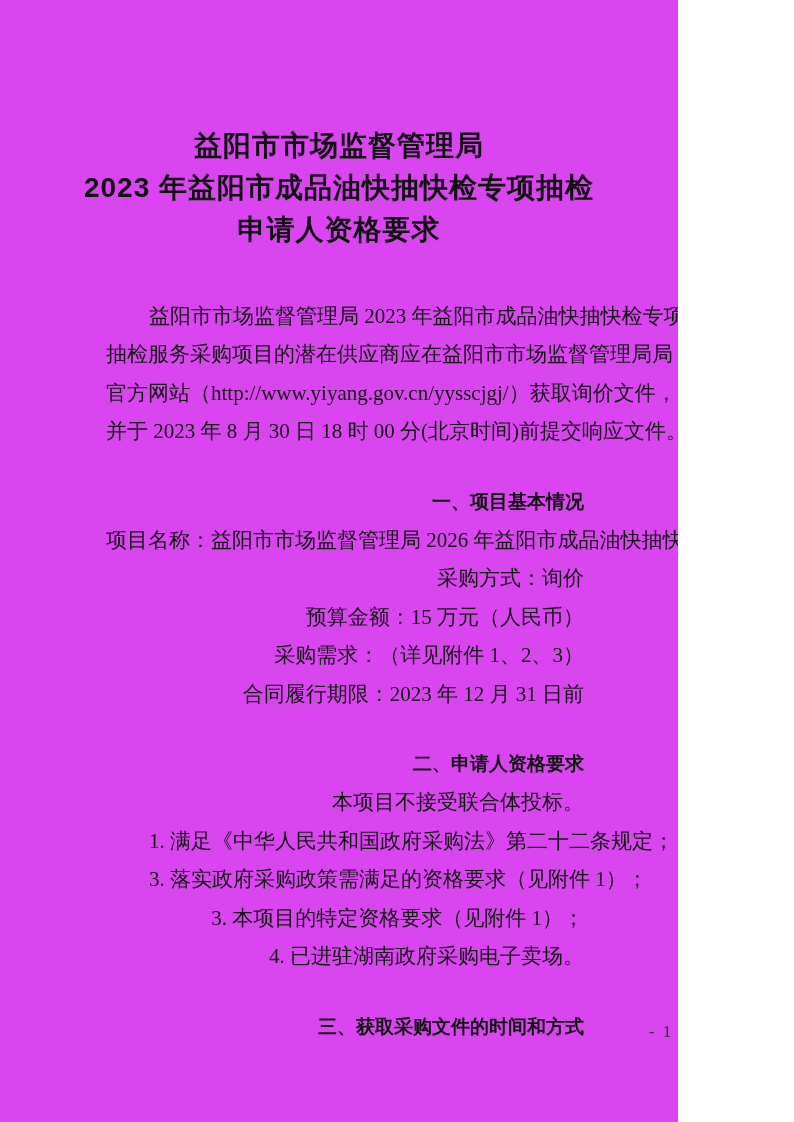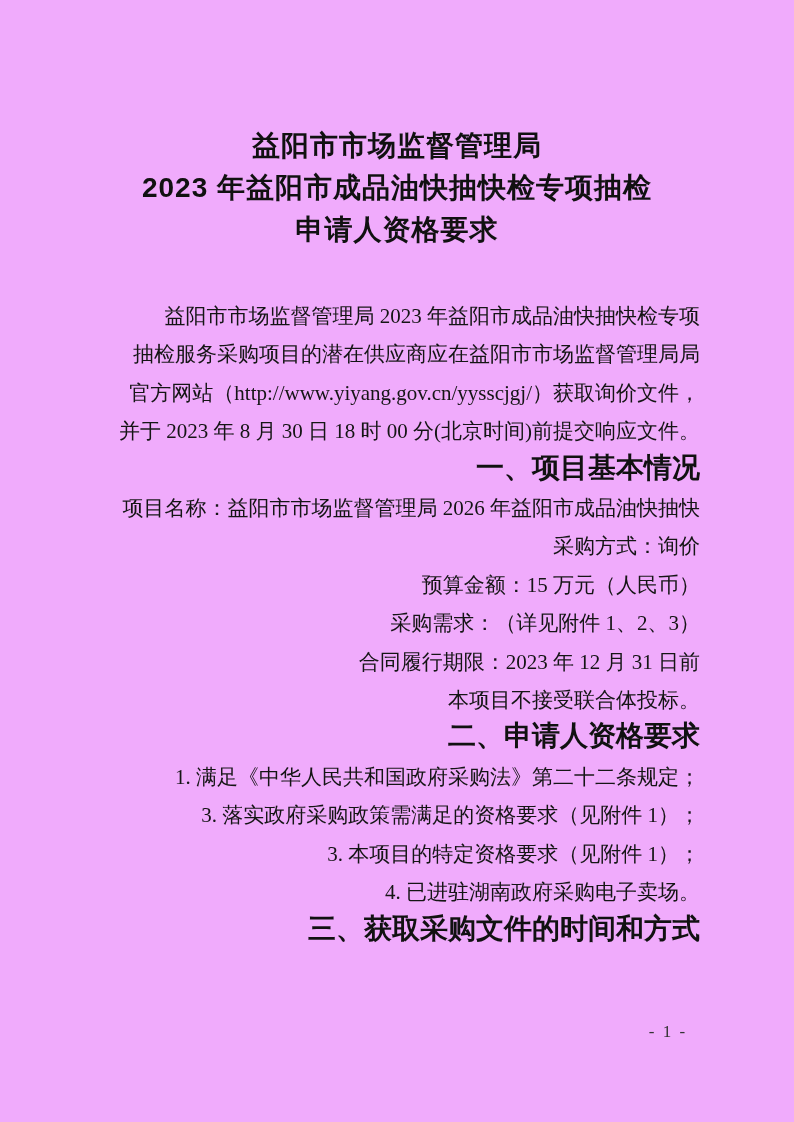--- a/index.html
+++ b/index.html
@@ -1,21 +1,21 @@
 <!DOCTYPE html>
 <html><head>
 <meta charset="utf-8">
 <style>
   * { margin: 0; padding: 0; box-sizing: border-box; }
   html, body { background: #ffffff; }
   .page {
     position: relative;
-    width: 794px;
+    width: 678px;
     height: 1122px;
-    background: #f0abfc;
+    background: #d946ef;
     overflow: hidden;
     color: #151515;
   }
   .title-block {
     padding-top: 125px;
     text-align: center;
     font-family: "Liberation Sans", "DejaVu Sans", sans-serif;
     font-weight: 700;
     font-size: 28px;
     line-height: 42px;
@@ -26,24 +26,25 @@
     margin: 46px 94px 0 106px;
     font-family: "Liberation Serif", "DejaVu Serif", serif;
     font-size: 21px;
     line-height: 38.4px;
     color: #151515;
   }
   .doc-body .line { white-space: nowrap; text-align: right; }
   .doc-body .indent { padding-left: 43px; }
   .doc-body .heading {
     padding-left: 43px;
-    font-family: Liberation Mono, monospace;
+    font-family: Liberation Serif, serif;
     font-weight: 700;
-    font-size: 28px;
+    font-size: 19px;
     color: #111111;
+    margin-top: 32px;
   }
   .footer-pagenum {
     position: absolute;
     top: 1022px;
     left: 622px;
     width: 92px;
     text-align: center;
     font-family: "Liberation Serif", "DejaVu Serif", serif;
     font-size: 17px;
     color: #333333;
@@ -65,22 +66,22 @@
       <div class="line indent">益阳市市场监督管理局 2023 年益阳市成品油快抽快检专项</div>
       <div class="line plain">抽检服务采购项目的潜在供应商应在益阳市市场监督管理局局</div>
       <div class="line plain">官方网站（http://www.yiyang.gov.cn/yysscjgj/）获取询价文件，</div>
       <div class="line plain">并于 2023 年 8 月 30 日 18 时 00 分(北京时间)前提交响应文件。</div>
       <div class="line heading">一、项目基本情况</div>
       <div class="line plain">项目名称：益阳市市场监督管理局 2026 年益阳市成品油快抽快</div>
       <div class="line indent">采购方式：询价</div>
       <div class="line indent">预算金额：15 万元（人民币）</div>
       <div class="line indent">采购需求：（详见附件 1、2、3）</div>
       <div class="line indent">合同履行期限：2023 年 12 月 31 日前</div>
+      <div class="line heading">二、申请人资格要求</div>
       <div class="line indent">本项目不接受联合体投标。</div>
-      <div class="line heading">二、申请人资格要求</div>
       <div class="line indent">1. 满足《中华人民共和国政府采购法》第二十二条规定；</div>
       <div class="line indent">3. 落实政府采购政策需满足的资格要求（见附件 1）；</div>
       <div class="line indent">3. 本项目的特定资格要求（见附件 1）；</div>
       <div class="line indent">4. 已进驻湖南政府采购电子卖场。</div>
       <div class="line heading">三、获取采购文件的时间和方式</div>
     </div>
 
   <div class="footer-pagenum">- 1 -</div>
 
 </div>

